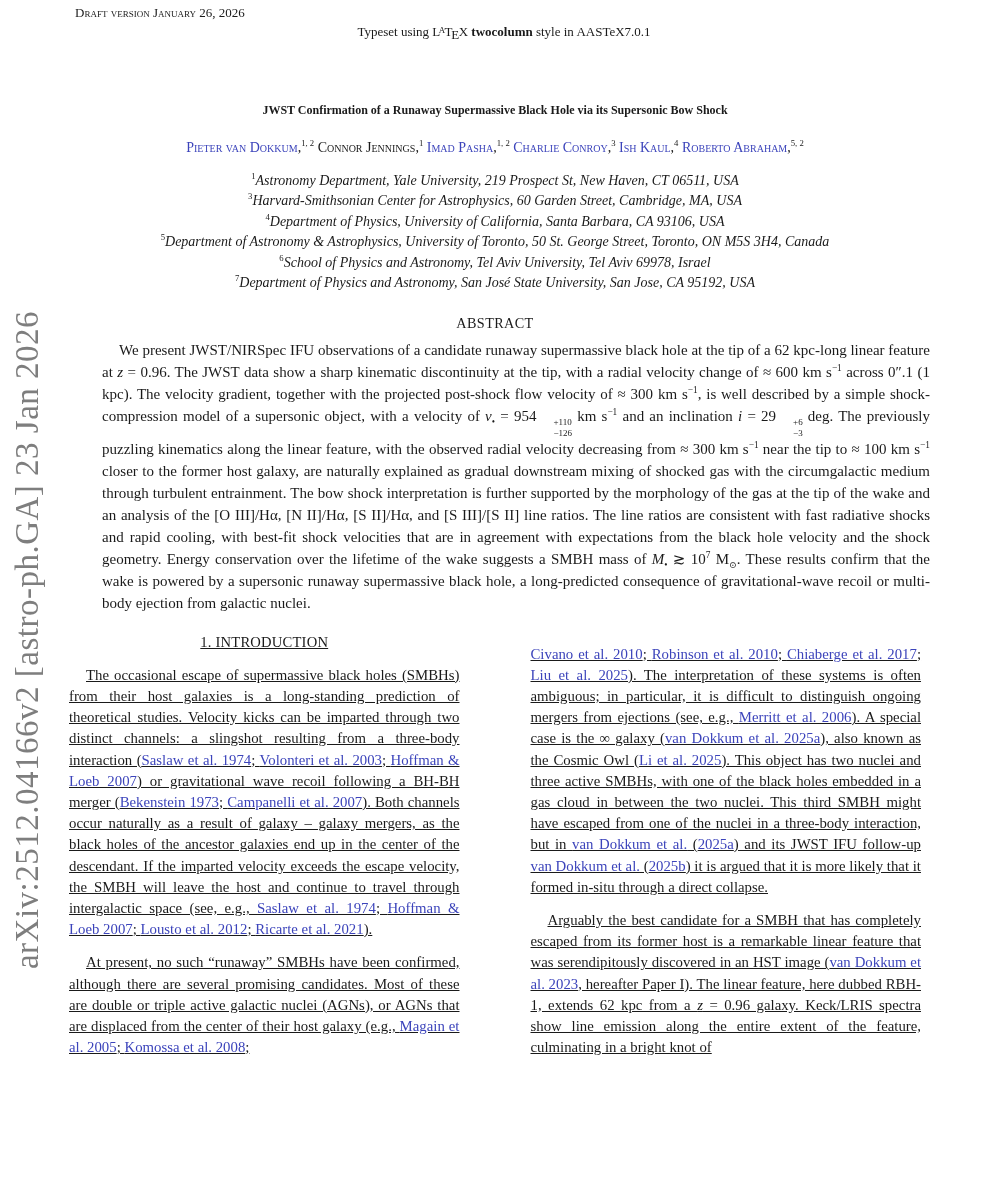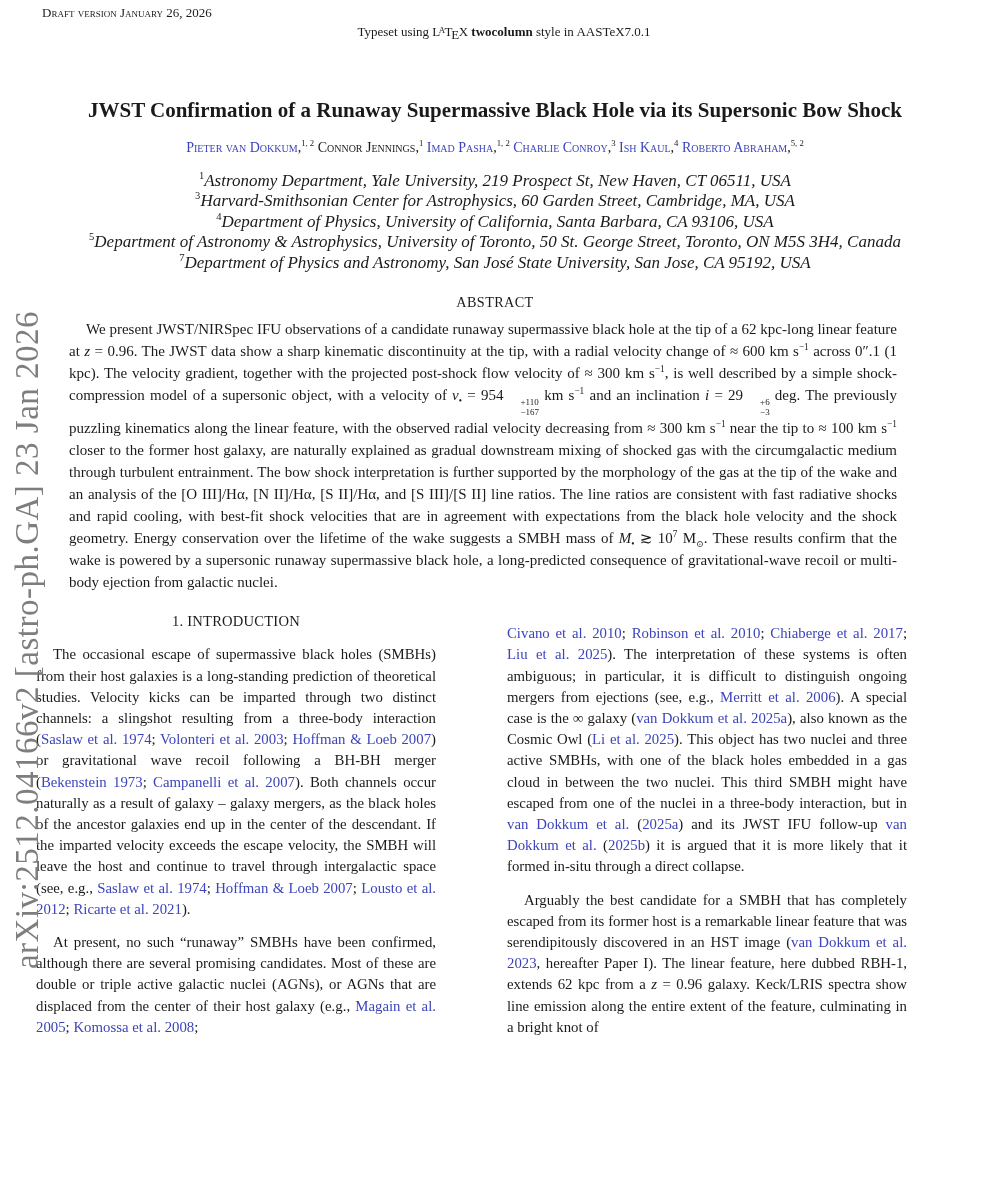--- a/index.html
+++ b/index.html
@@ -1,40 +1,40 @@
 <!DOCTYPE html>
 <html><head>
 <meta charset="utf-8">
 <style>
   html,body{margin:0;padding:0;width:990px;height:1200px;overflow:hidden;background:#ffffff;}
   body{font-family:"Liberation Serif","DejaVu Serif",serif;color:#1a1a1a;position:relative;}
   .page{position:absolute;inset:0;overflow:hidden;}
   .watermark{position:absolute;left:27px;top:640px;transform:translate(-50%,-50%) rotate(-90deg);
     white-space:nowrap;color:#7e7e7e;font-size:33px;letter-spacing:0.5px;}
-  .content{padding:0 24px;box-sizing:border-box;width:990px;}
+  .content{padding:0 57px;box-sizing:border-box;width:990px;}
   .tophead{margin:4px 0 0 18px;font-size:13px;line-height:17px;}
   .draft-line{font-variant:small-caps;}
   .typeset-line{margin-top:1px;text-align:center;}
   .lxA{font-size:0.68em;vertical-align:0.30em;margin-left:-0.16em;margin-right:-0.08em;}
   .lxE{vertical-align:-0.22em;margin-left:-0.09em;margin-right:-0.05em;}
   .b{font-weight:bold;}
   .it{font-style:italic;}
-  .paper-title{margin:56px auto 0;text-align:center;font-weight:bold;font-size:21px;line-height:23px;}
+  .paper-title{margin:56px auto 0;text-align:center;font-weight:bold;font-size:12px;line-height:23px;}
   .authors{margin-top:15px;text-align:center;font-variant:small-caps;font-size:14px;line-height:22px;}
   .authors .lnk{color:#3c44bb;}
   .sup{vertical-align:super;font-size:0.62em;line-height:0;font-style:normal;font-variant:normal;}
   .sub{vertical-align:sub;font-size:0.62em;line-height:0;font-style:normal;}
   .supsub{display:inline-flex;flex-direction:column;font-size:0.60em;line-height:1.12;vertical-align:-0.55em;text-align:left;font-style:normal;}
-  .affils{margin-top:12px;text-align:center;font-size:17px;line-height:20.5px;}
+  .affils{margin-top:12px;text-align:center;font-size:14px;line-height:20.5px;}
   .affil-text{font-style:italic;}
   .affil-num{vertical-align:super;font-size:0.62em;line-height:0;}
   .abstract-head{margin-top:21px;text-align:center;font-size:14.2px;letter-spacing:0.4px;}
   .abstract-body{margin:7px 0 0 45px;width:828px;text-align:justify;font-size:15px;line-height:22px;text-indent:17px;}
   .lnk{color:#3c44bb;}
-  .columns{display:flex;gap:47px;margin-top:18px;height:460px;overflow:hidden;}
+  .columns{display:flex;gap:47px;margin-top:18px;height:460px;overflow:hidden;text-decoration:underline;}
   .col{width:424px;text-align:justify;font-size:14.8px;line-height:21.2px;}
   .sec-head{text-align:center;font-size:14.6px;letter-spacing:0.2px;margin-bottom:9px;}
   .para{margin:12px;}
   .ind{text-indent:17px;}
 </style>
 </head>
 <body>
 
 <div class="page">
 
@@ -51,27 +51,28 @@
 
     <div class="authors">
       <div><span class="lnk">Pieter van Dokkum</span><span>,</span><span class="sup">1, 2</span><span> </span><span>Connor Jennings</span><span>,</span><span class="sup">1</span><span> </span><span class="lnk">Imad Pasha</span><span>,</span><span class="sup">1, 2</span><span> </span><span class="lnk">Charlie Conroy</span><span>,</span><span class="sup">3</span><span> </span><span class="lnk">Ish Kaul</span><span>,</span><span class="sup">4</span><span> </span><span class="lnk">Roberto Abraham</span><span>,</span><span class="sup">5, 2</span></div>
     </div>
 
     <div class="affils">
       <div><span class="affil-num">1</span><span class="affil-text">Astronomy Department, Yale University, 219 Prospect St, New Haven, CT 06511, USA</span></div>
       <div><span class="affil-num">3</span><span class="affil-text">Harvard-Smithsonian Center for Astrophysics, 60 Garden Street, Cambridge, MA, USA</span></div>
       <div><span class="affil-num">4</span><span class="affil-text">Department of Physics, University of California, Santa Barbara, CA 93106, USA</span></div>
       <div><span class="affil-num">5</span><span class="affil-text">Department of Astronomy &amp; Astrophysics, University of Toronto, 50 St. George Street, Toronto, ON M5S 3H4, Canada</span></div>
+      <div><span class="affil-num">6</span><span class="affil-text">School of Physics and Astronomy, Tel Aviv University, Tel Aviv 69978, Israel</span></div>
       <div><span class="affil-num">7</span><span class="affil-text">Department of Physics and Astronomy, San José State University, San Jose, CA 95192, USA</span></div>
     </div>
 
     <div class="abstract-head">ABSTRACT</div>
     <div class="abstract-body"><span>We present JWST/NIRSpec IFU observations of a candidate runaway supermassive black hole at the tip of a 62 kpc-long linear feature at </span><span class="it">z</span><span> = 0.96. The JWST data show a sharp kinematic discontinuity at the tip, with a radial velocity change of ≈ 600 km s</span><span class="sup">−1</span><span> across 0″.1 (1 kpc). The velocity gradient, together with the projected post-shock flow velocity of ≈ 300 km s</span><span class="sup">−1</span><span>, is well described by a simple shock-compression model of a supersonic object, with a velocity of </span><span class="it">v</span><span class="sub">•</span><span> = 954</span><span class="supsub">
           <span>+110</span>
-          <span>−167</span>
+          <span>−126</span>
         </span><span> km s</span><span class="sup">−1</span><span> and an inclination </span><span class="it">i</span><span> = 29</span><span class="supsub">
           <span>+6</span>
           <span>−3</span>
         </span><span> deg. The previously puzzling kinematics along the linear feature, with the observed radial velocity decreasing from ≈ 300 km s</span><span class="sup">−1</span><span> near the tip to ≈ 100 km s</span><span class="sup">−1</span><span> closer to the former host galaxy, are naturally explained as gradual downstream mixing of shocked gas with the circumgalactic medium through turbulent entrainment. The bow shock interpretation is further supported by the morphology of the gas at the tip of the wake and an analysis of the [O III]/Hα, [N II]/Hα, [S II]/Hα, and [S III]/[S II] line ratios. The line ratios are consistent with fast radiative shocks and rapid cooling, with best-fit shock velocities that are in agreement with expectations from the black hole velocity and the shock geometry. Energy conservation over the lifetime of the wake suggests a SMBH mass of </span><span class="it">M</span><span class="sub">•</span><span> ≳ 10</span><span class="sup">7</span><span> M</span><span class="sub">⊙</span><span>. These results confirm that the wake is powered by a supersonic runaway supermassive black hole, a long-predicted consequence of gravitational-wave recoil or multi-body ejection from galactic nuclei.</span></div>
 
     <div class="columns">
       <div class="col">
         <div class="sec-head">1. INTRODUCTION</div>
         <p class="para ind"><span>The occasional escape of supermassive black holes (SMBHs) from their host galaxies is a long-standing prediction of theoretical studies. Velocity kicks can be imparted through two distinct channels: a slingshot resulting from a three-body interaction (</span><span class="lnk">Saslaw et al. 1974</span><span>; </span><span class="lnk">Volonteri et al. 2003</span><span>; </span><span class="lnk">Hoffman &amp; Loeb 2007</span><span>) or gravitational wave recoil following a BH-BH merger (</span><span class="lnk">Bekenstein 1973</span><span>; </span><span class="lnk">Campanelli et al. 2007</span><span>). Both channels occur naturally as a result of galaxy – galaxy mergers, as the black holes of the ancestor galaxies end up in the center of the descendant. If the imparted velocity exceeds the escape velocity, the SMBH will leave the host and continue to travel through intergalactic space (see, e.g., </span><span class="lnk">Saslaw et al. 1974</span><span>; </span><span class="lnk">Hoffman &amp; Loeb 2007</span><span>; </span><span class="lnk">Lousto et al. 2012</span><span>; </span><span class="lnk">Ricarte et al. 2021</span><span>).</span></p>
         <p class="para ind"><span>At present, no such “runaway” SMBHs have been confirmed, although there are several promising candidates. Most of these are double or triple active galactic nuclei (AGNs), or AGNs that are displaced from the center of their host galaxy (e.g., </span><span class="lnk">Magain et al. 2005</span><span>; </span><span class="lnk">Komossa et al. 2008</span><span>;</span></p>

